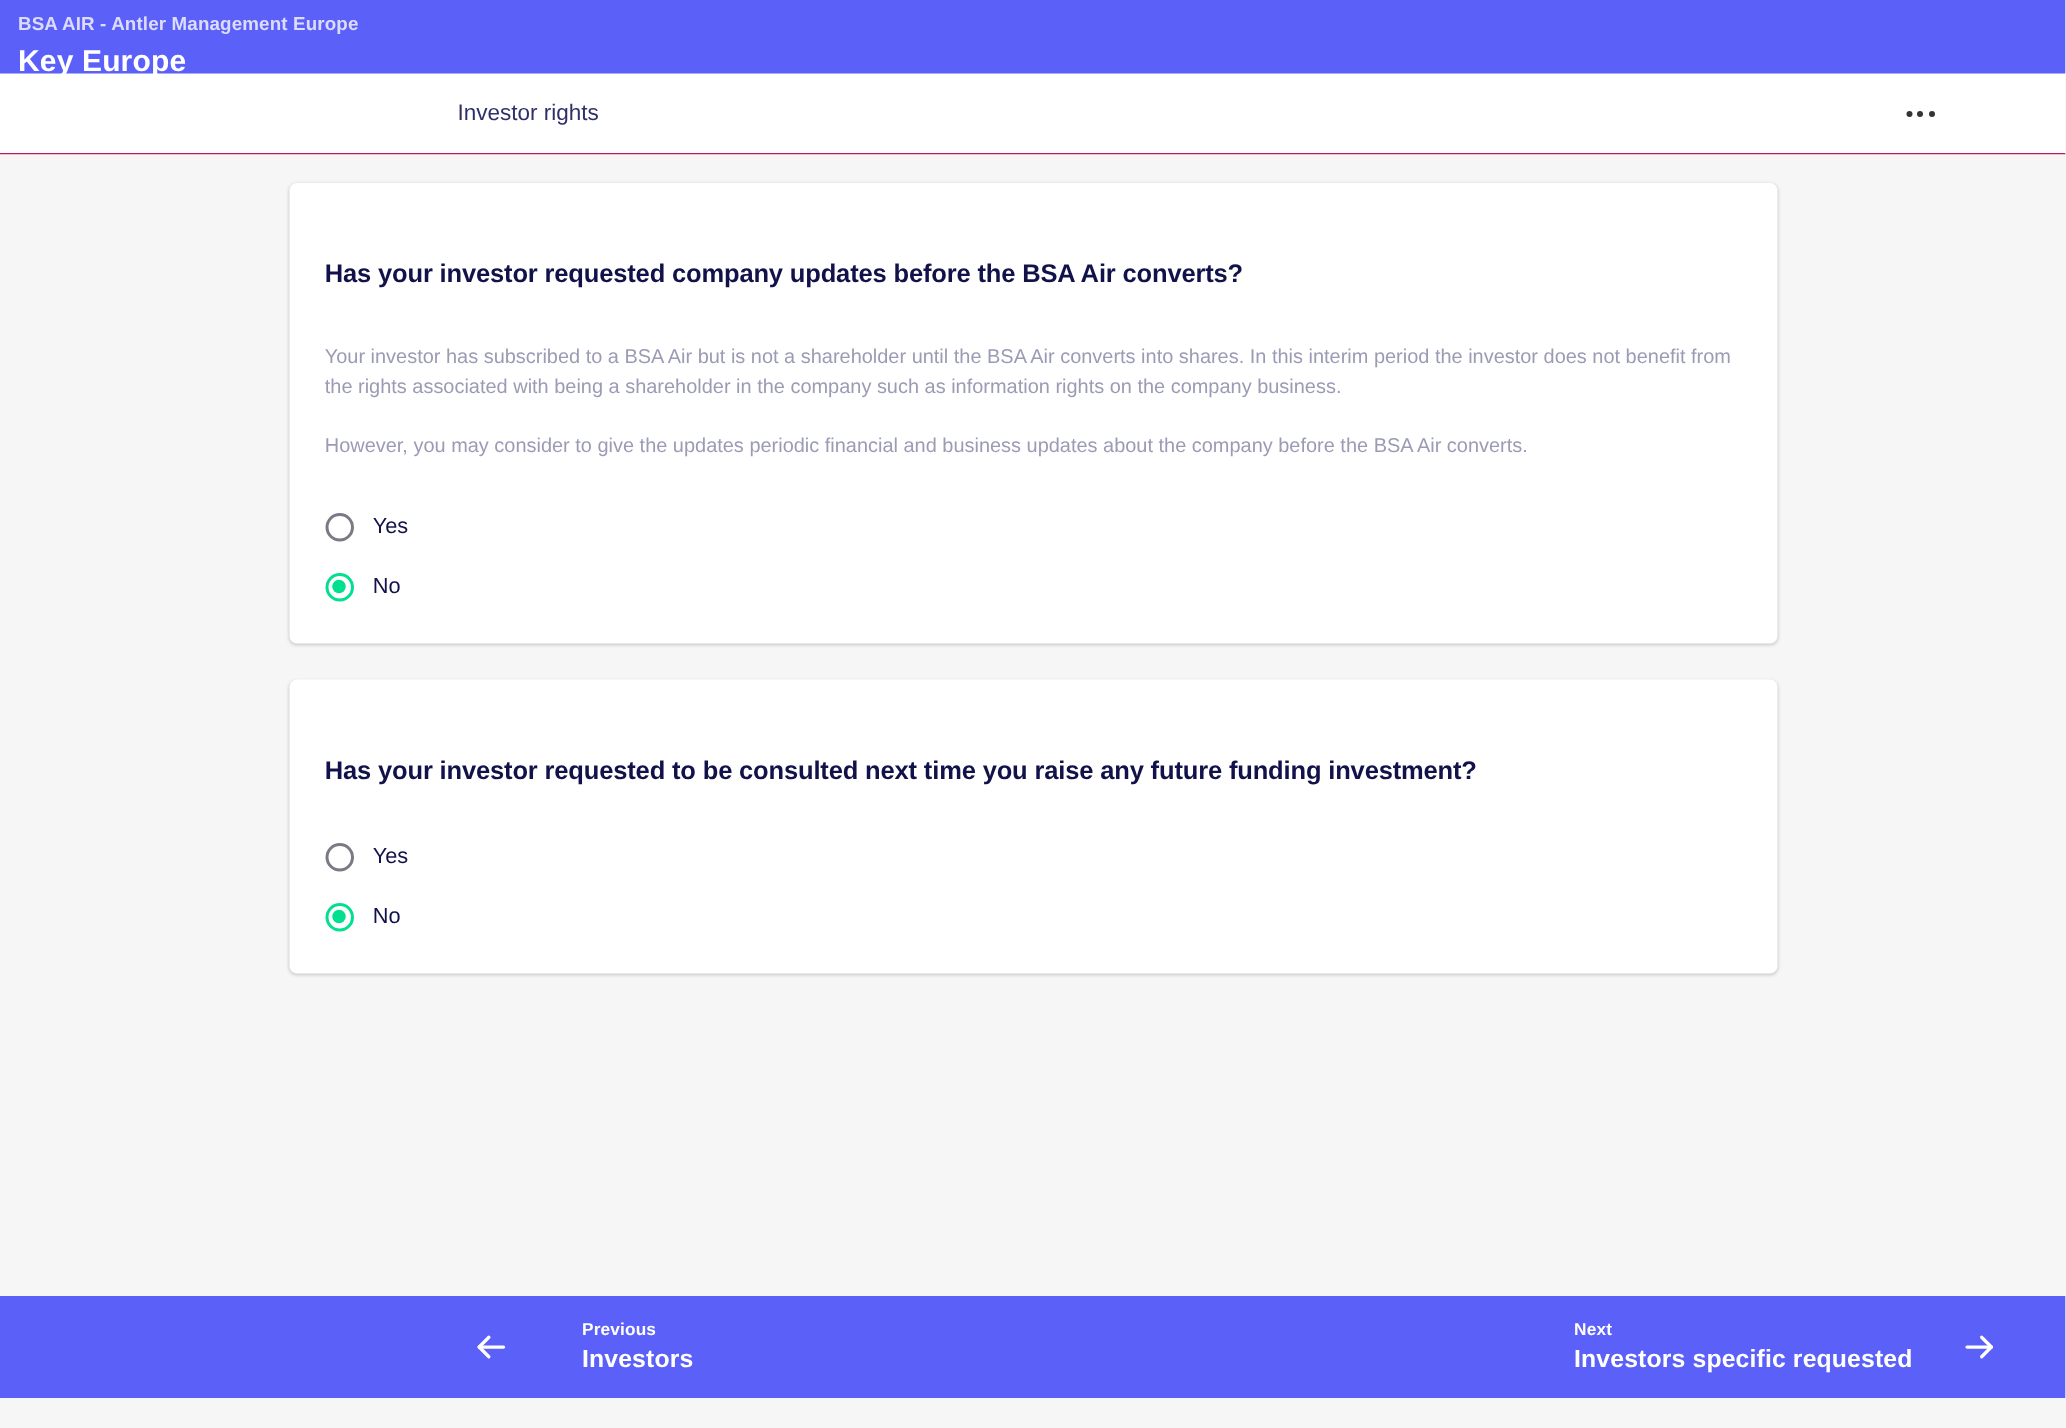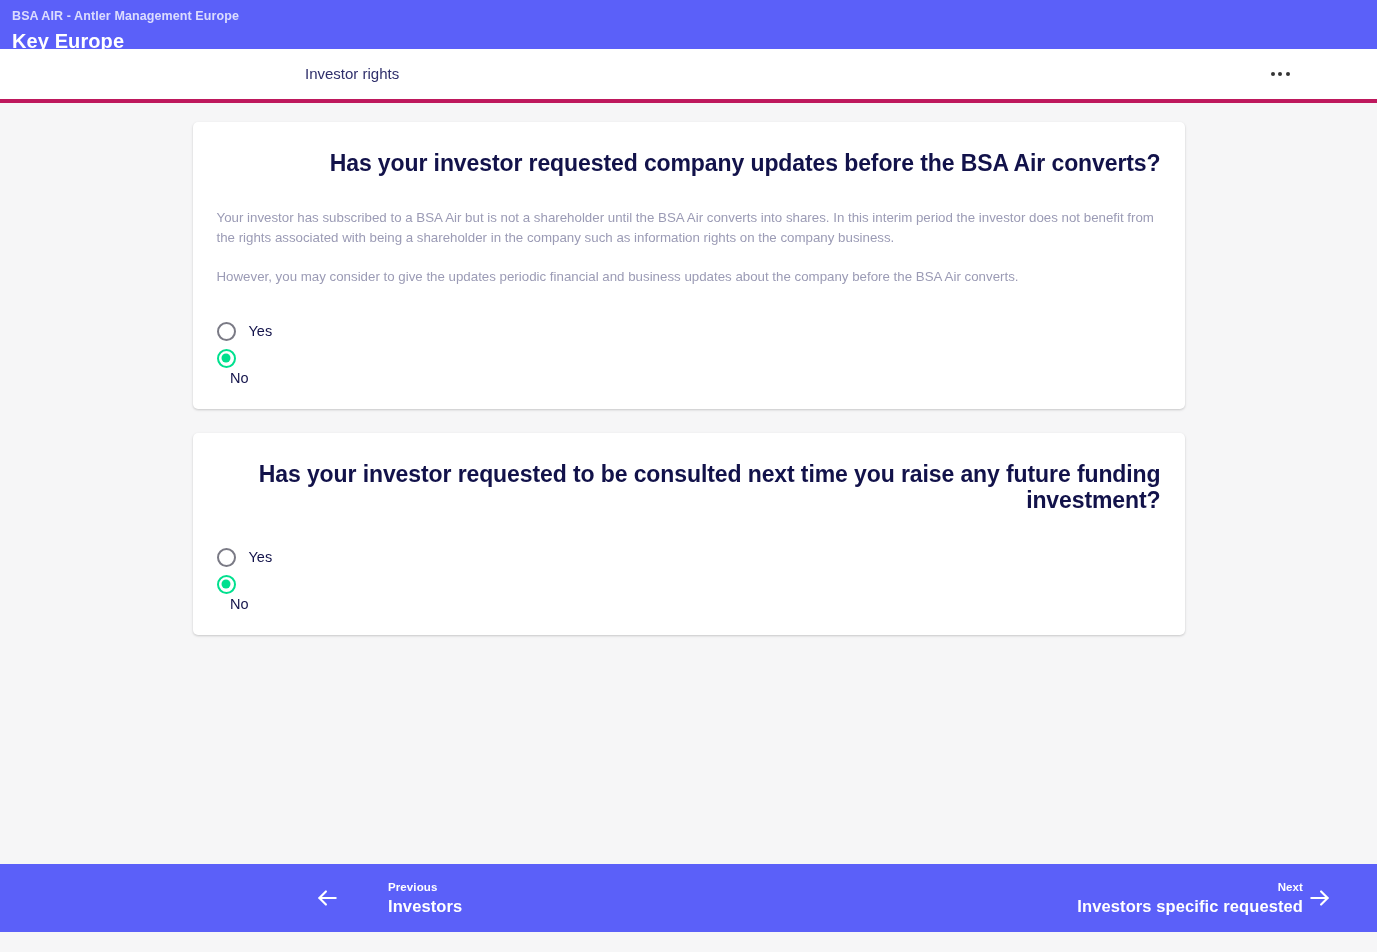--- a/index.html
+++ b/index.html
@@ -37,21 +37,21 @@
     color: #ffffff;
     line-height: 28px;
     margin-top: 2px;
     letter-spacing: 0.1px;
   }
 
   
   .toolbar {
     height: 54px;
     background: #ffffff;
-    border-bottom: 4px solid #be185d;
+    border-bottom: 1px solid #be185d;
     display: flex;
     align-items: center;
     padding: 0 24px 0 0;
     gap: 24px;
   }
   .toolbar .section-name {
     margin-left: 305px;
     font-size: 15px;
     color: #2f2f6b;
     line-height: 20px;
@@ -85,47 +85,46 @@
   }
   .card {
     width: 992px;
     margin: 0 auto 24px auto;
     background: #ffffff;
     border-radius: 5px;
     box-shadow: 0 1px 3px rgba(0,0,0,0.13), 0 1px 2px rgba(0,0,0,0.07);
     padding: 24px 24px 28px 24px;
   }
   .card h2 {
-    margin: 4px 0 0 0;
-    font-size: 23px;
+    margin: 24px 0 0 0;
+    font-size: 17px;
     font-weight: bold;
     color: #12124a;
     line-height: 26px;
     letter-spacing: -0.1px;
-    text-align: right;
   }
   .card p {
     margin: 0;
     font-size: 13.3px;
     line-height: 19.5px;
     color: #9b9bb5;
   }
   .card p.first-para { margin-top: 32px; }
   .card p.next-para { margin-top: 20px; }
 
   .radio-group { margin-top: 22px; }
   .radio-row {
     display: flex;
     align-items: flex-end;
     height: 32px;
     margin-bottom: 8px;
     cursor: pointer;
     width: max-content;
   }
-  .radio-row:last-child { margin-bottom: 0; flex-direction: column; }
+  .radio-row:last-child { margin-bottom: 0; }
   .radio-mark {
     width: 19px;
     height: 19px;
     border-radius: 50%;
     border: 2px solid #7a7a85;
     background: #ffffff;
     flex: 0 0 auto;
     position: relative;
     margin-right: 13px;
   }
@@ -170,21 +169,21 @@
   .nav-arrow {
     width: 34px;
     height: 34px;
     display: flex;
     align-items: center;
     justify-content: center;
     flex: 0 0 auto;
   }
   .nav-arrow svg { display: block; }
   .nav-text-prev { margin-left: 44px; text-align: left; }
-  .nav-text-next { text-align: right; }
+  .nav-text-next { margin-right: 28px; text-align: left; }
   .nav-kicker {
     font-size: 11.5px;
     font-weight: bold;
     line-height: 15px;
     color: #ffffff;
     letter-spacing: 0.1px;
   }
   .nav-target {
     font-size: 16.5px;
     font-weight: bold;

